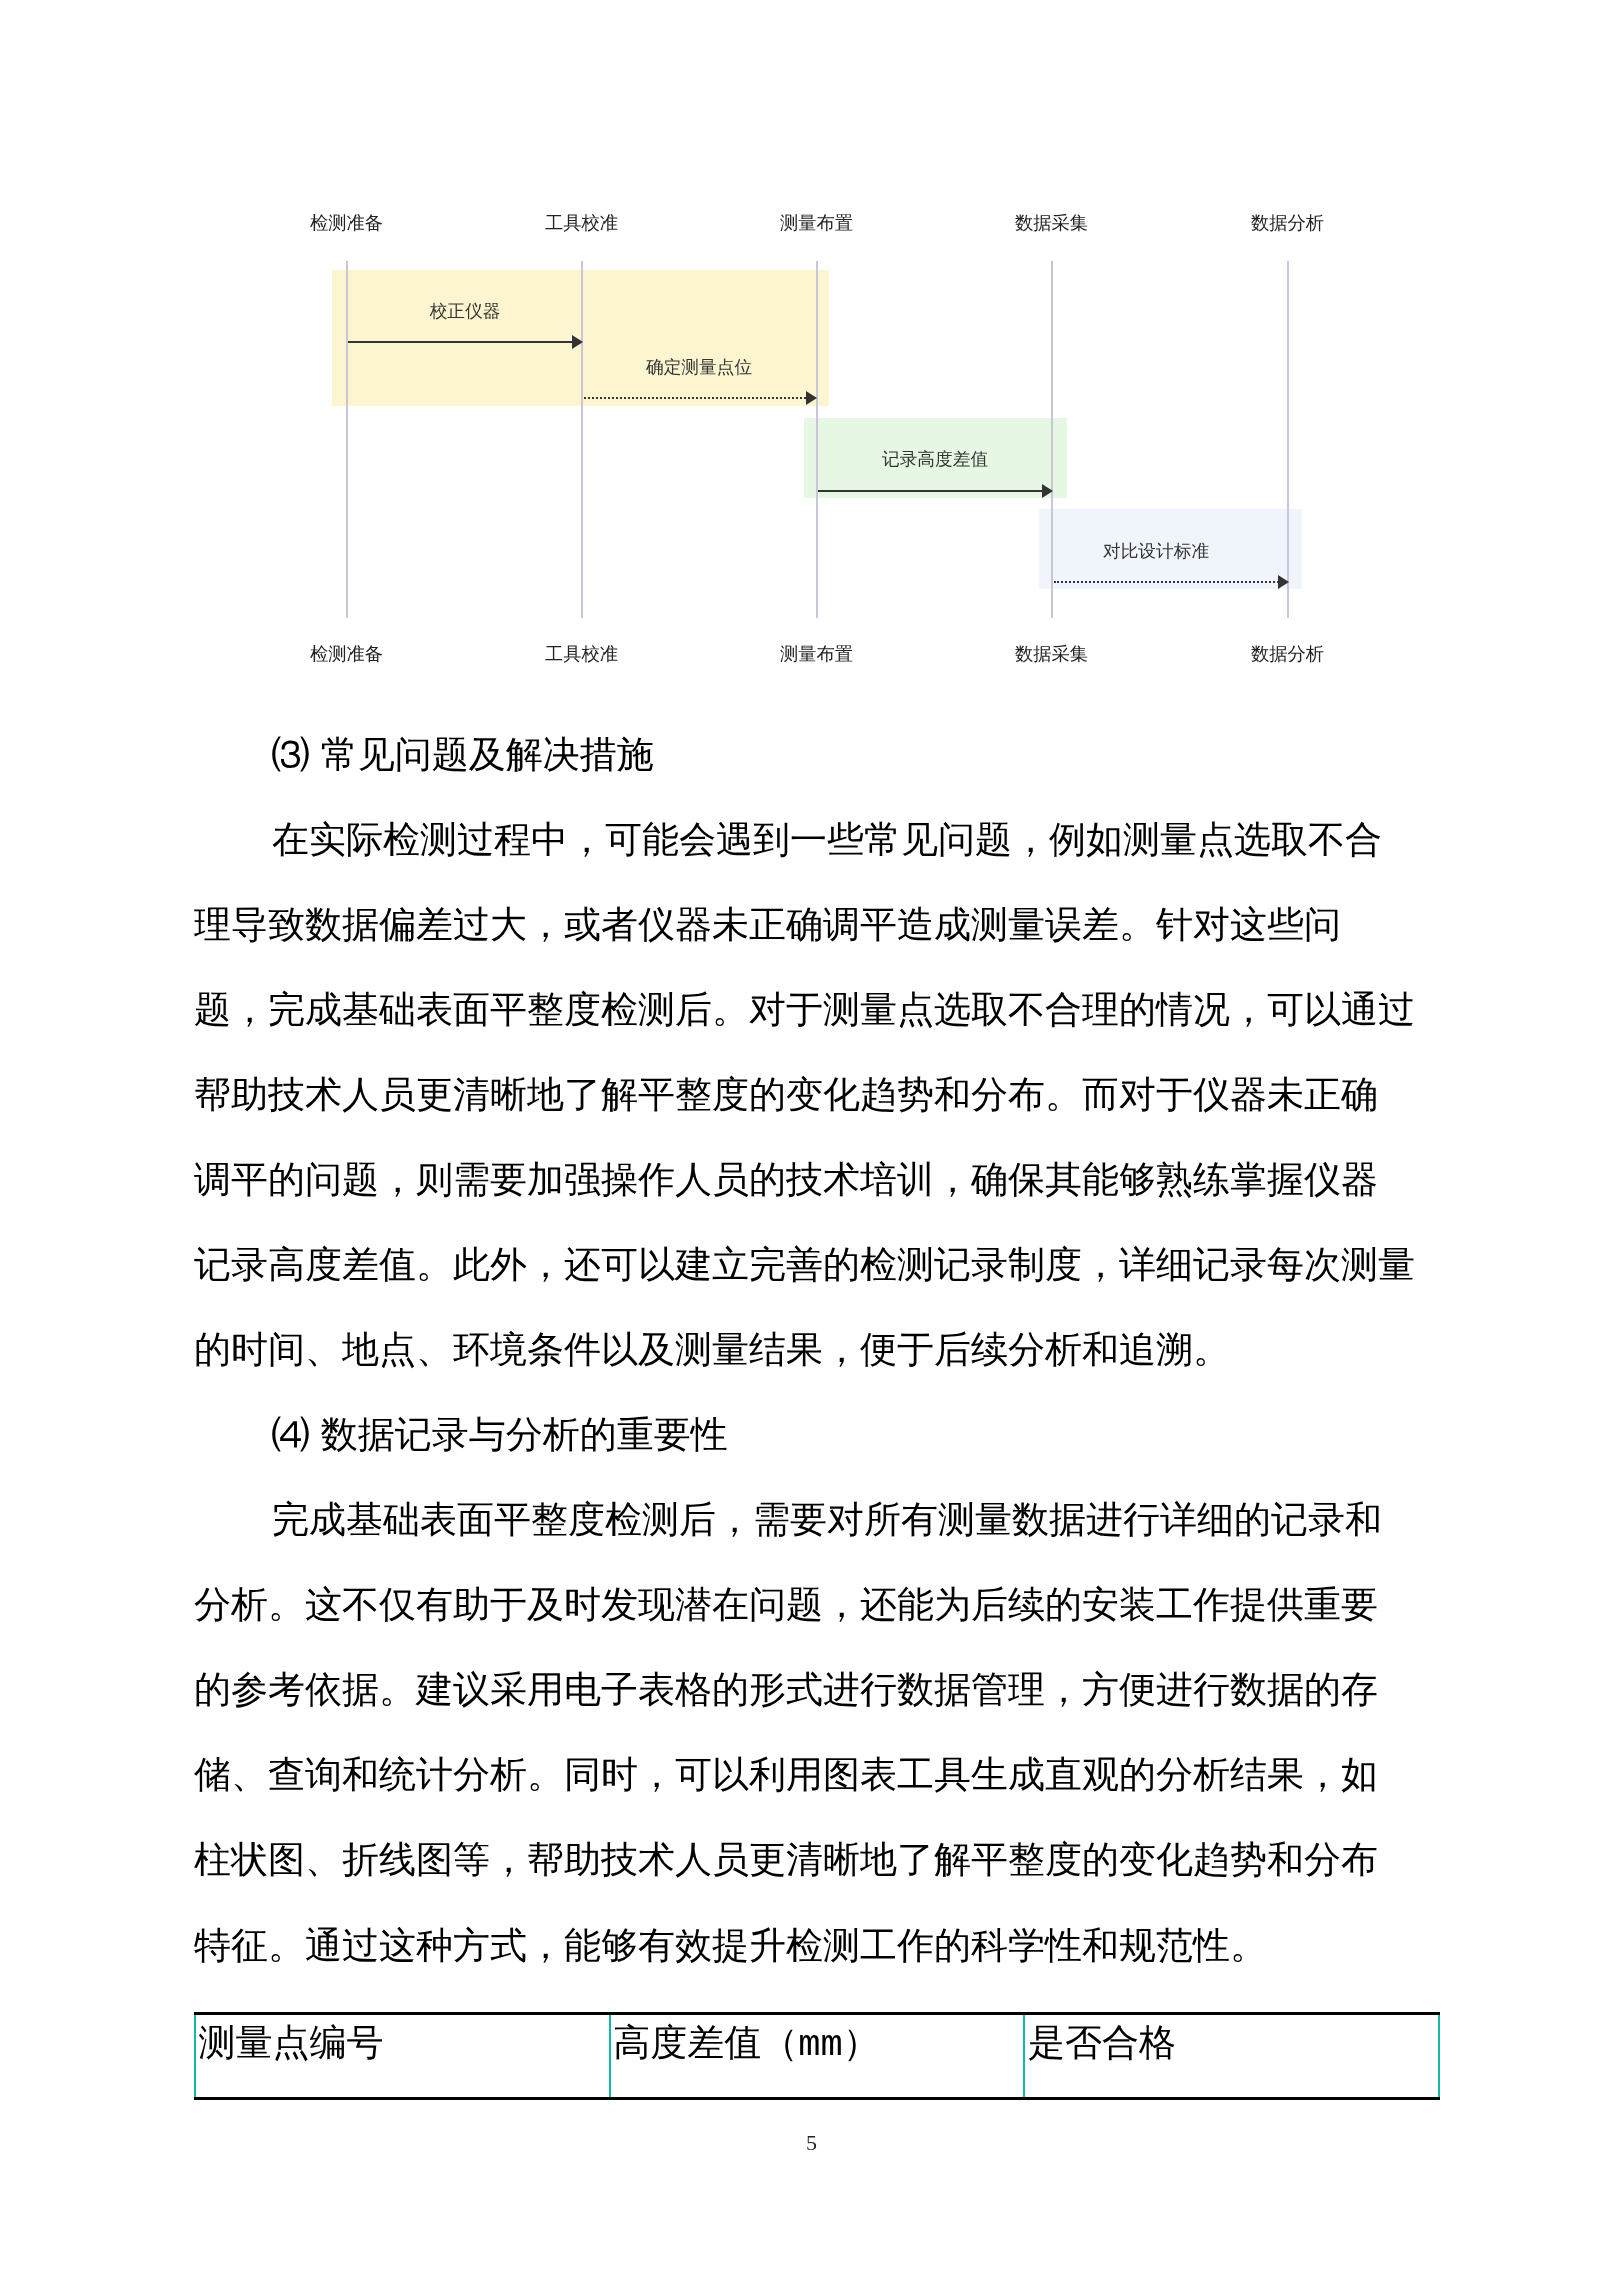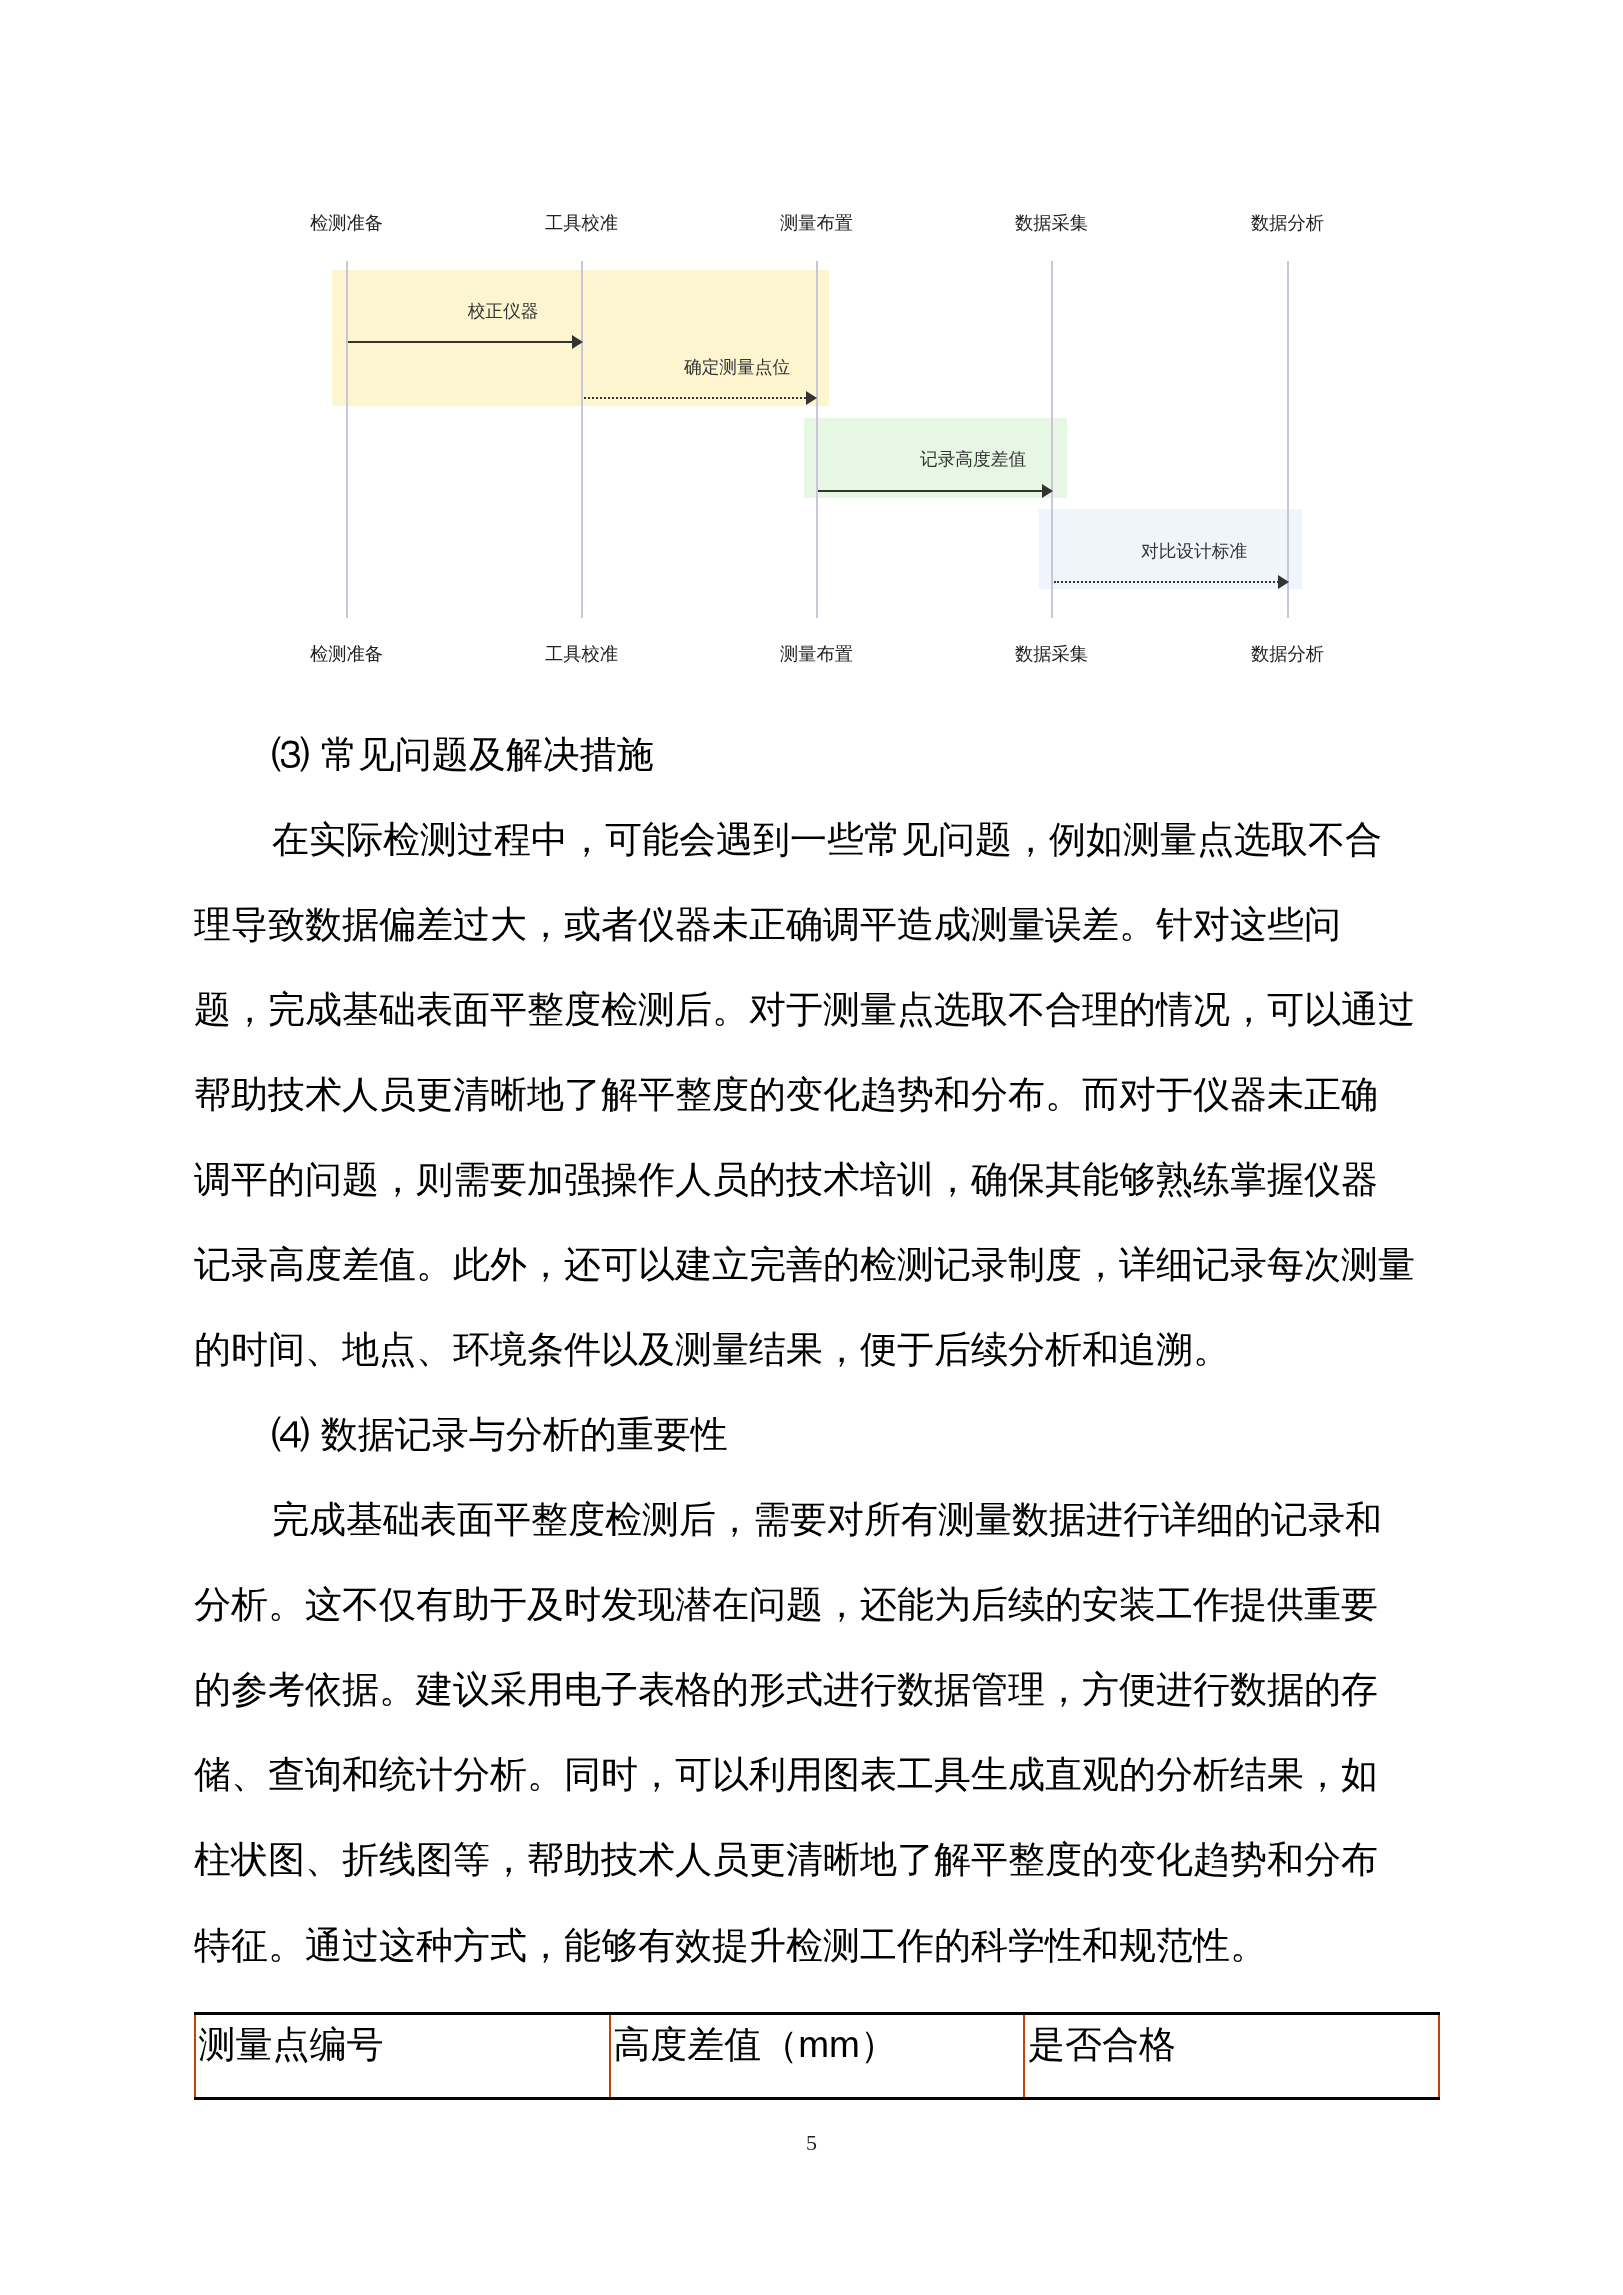--- a/index.html
+++ b/index.html
@@ -5,38 +5,38 @@
   html, body { margin: 0; padding: 0; background: #ffffff; }
   body { width: 1623px; height: 2295px; position: relative; overflow: hidden;
          font-family: "DejaVu Sans", "Liberation Sans", sans-serif; color: #000; }
 
   
   .diagram { position: absolute; left: 0; top: 10px; width: 1623px; height: 681px; }
   .actor-label { position: absolute; width: 157px; margin-left: -79px; text-align: center;
                  font-size: 18.3px; color: #222; line-height: 22px; }
   .lifeline { position: absolute; width: 2px; background: #c9c6d9; top: 251px; height: 357px; margin-left: -0.7px; }
   .group-box { position: absolute; }
-  .msg-label { position: absolute; text-align: center; font-size: 17.7px; color: #333; line-height: 21px; padding-left: 38px; }
+  .msg-label { position: absolute; text-align: center; font-size: 17.7px; color: #333; line-height: 21px; }
   .arrow { position: absolute; height: 0; }
   .arrow.solid { border-top: 2.6px solid #333; }
   .arrow.dashed { border-top: 2.6px dotted #333; }
   .arrow-head { position: absolute; right: -2.6px; top: -8.5px; width: 0; height: 0;
                 border-top: 7.2px solid transparent; border-bottom: 7.2px solid transparent;
                 border-left: 11.8px solid #333; }
 
   
   .heading, .para-line { position: absolute; font-family: "DejaVu Serif", "Liberation Serif", serif;
                          font-size: 37px; line-height: 46px; white-space: nowrap; color: #000; }
   .heading { left: 272px; }
 
   
   .doc-table { position: absolute; left: 194px; top: 2012px; width: 1246px; height: 88px;
                border-collapse: collapse; table-layout: fixed; }
-  .doc-table td { border: 2px solid #c2410c; vertical-align: top; padding: 6.5px 2.6px;
-                  font-family: Liberation Sans, sans-serif; font-size: 37px; line-height: 46px; }
+  .doc-table td { border: 2px solid #14b8a6; vertical-align: top; padding: 6.5px 2.6px;
+                  font-family: Liberation Mono, monospace; font-size: 37px; line-height: 46px; }
   .doc-table tr { border-top: 3.9px solid #000; border-bottom: 3.9px solid #000; }
 
   .page-number { position: absolute; left: 0; width: 1623px; top: 2130px; text-align: center;
                  font-family: "Liberation Serif", "DejaVu Serif", serif; font-size: 22px; color: #222; }
 </style>
 </head>
 <body>
 
 <div class="diagram" id="diagram">
 

